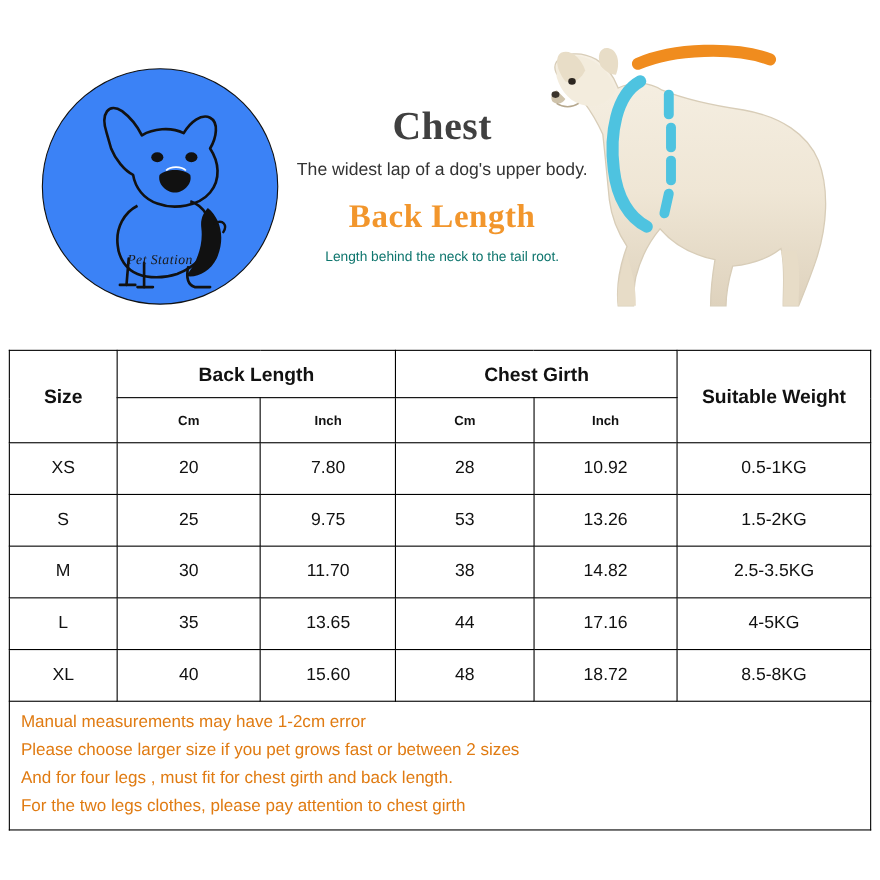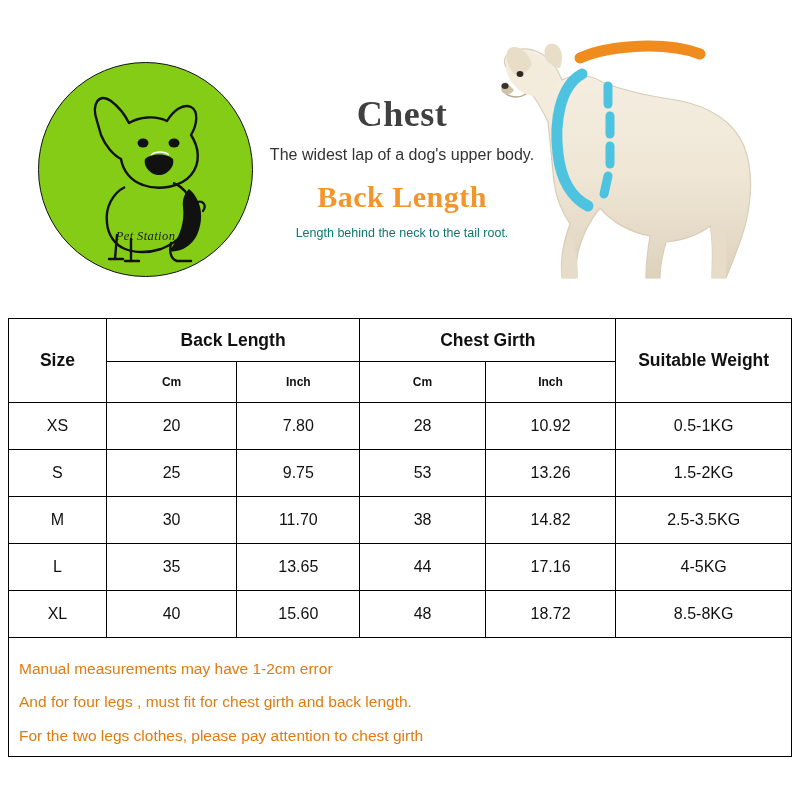--- a/index.html
+++ b/index.html
@@ -24,21 +24,21 @@
 
   
   .logo-badge {
     position: absolute;
     left: 38px;
     top: 62px;
     width: 213px;
     height: 213px;
     border: 1.5px solid #111;
     border-radius: 50%;
-    background: #84cc16;
+    background: #3b82f6;
     overflow: hidden;
   }
   .logo-badge svg { display: block; }
   .logo-text {
     position: absolute;
     left: 0;
     right: 0;
     bottom: 32px;
     text-align: center;
     font-family: "Liberation Serif", serif;
@@ -141,21 +141,21 @@
 
   
   .notes {
     width: 784px;
     border: 1.6px solid #000;
     border-top: none;
     box-sizing: border-box;
     padding: 8px 10px 10px 10px;
   }
   .notes p {
-    margin: 12px 0 4px 0;
+    margin: 0 0 4px 0;
     font-family: "Liberation Sans", sans-serif;
     font-size: 15.5px;
     color: #e07b12;
     line-height: 1.38;
   }
   .notes p:last-child { margin-bottom: 0; }
 </style>
 </head>
 <body>
 
@@ -319,16 +319,17 @@
         <td class="cell inch">15.60</td>
         <td class="cell">48</td>
         <td class="cell inch">18.72</td>
         <td class="cell">8.5-8KG</td>
       </tr>
     </tbody>
   </table>
 
   <div class="notes">
     <p>Manual measurements may have 1-2cm error</p>
+    <p>Please choose larger size if you pet grows fast or between 2 sizes</p>
     <p>And for four legs ,  must fit for chest girth and back length.</p>
     <p>For the two legs clothes,  please pay attention to chest girth</p>
   </div>
 </div>
 
 </body></html>

